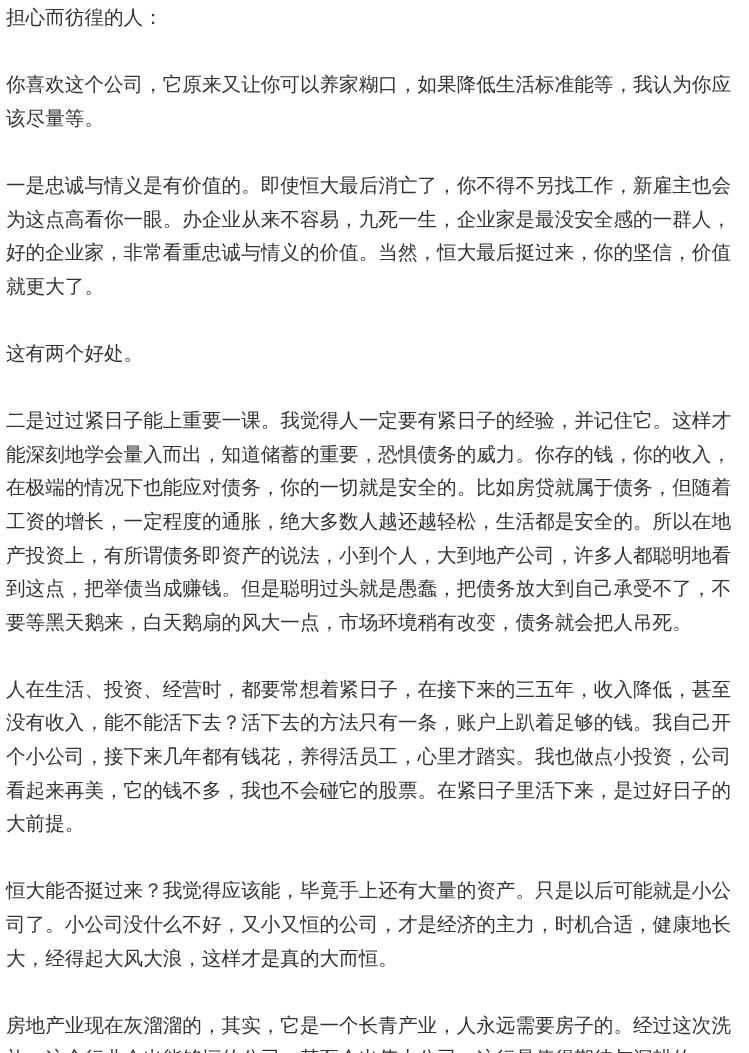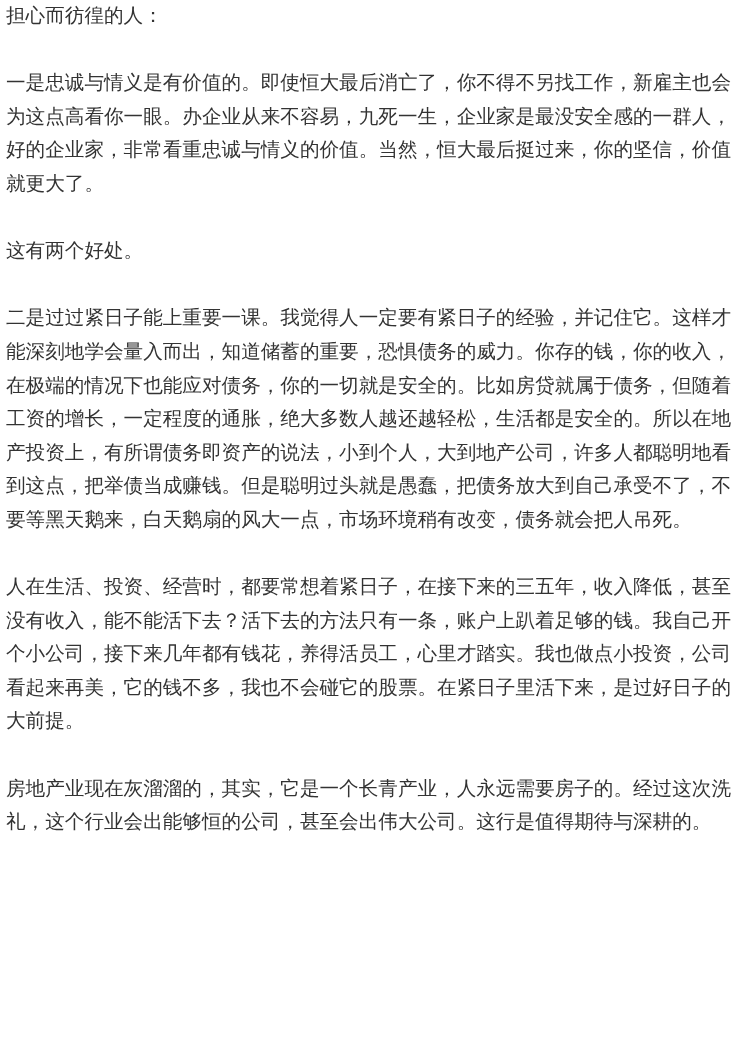--- a/index.html
+++ b/index.html
@@ -21,30 +21,31 @@
       color: #333333;
       font-family: "DejaVu Sans", "Liberation Sans", sans-serif;
       font-size: 19.6px;
       line-height: 33.6px;
       letter-spacing: 0px;
     }
     .doc p {
       margin: 0 0 33.6px 0;
       word-break: break-all;
       text-align: left;
-      font-family: Liberation Mono, monospace;
     }
     .doc p:last-child {
       margin-bottom: 0;
     }
   </style>
 </head>
 <body>
 
 <div class="doc">
   <p>担心而彷徨的人：</p>
+  <p>你喜欢这个公司，它原来又让你可以养家糊口，如果降低生活标准能等，我认为你应该尽量等。</p>
   <p>一是忠诚与情义是有价值的。即使恒大最后消亡了，你不得不另找工作，新雇主也会为这点高看你一眼。办企业从来不容易，九死一生，企业家是最没安全感的一群人，好的企业家，非常看重忠诚与情义的价值。当然，恒大最后挺过来，你的坚信，价值就更大了。</p>
   <p>这有两个好处。</p>
   <p>二是过过紧日子能上重要一课。我觉得人一定要有紧日子的经验，并记住它。这样才能深刻地学会量入而出，知道储蓄的重要，恐惧债务的威力。你存的钱，你的收入，在极端的情况下也能应对债务，你的一切就是安全的。比如房贷就属于债务，但随着工资的增长，一定程度的通胀，绝大多数人越还越轻松，生活都是安全的。所以在地产投资上，有所谓债务即资产的说法，小到个人，大到地产公司，许多人都聪明地看到这点，把举债当成赚钱。但是聪明过头就是愚蠢，把债务放大到自己承受不了，不要等黑天鹅来，白天鹅扇的风大一点，市场环境稍有改变，债务就会把人吊死。</p>
   <p>人在生活、投资、经营时，都要常想着紧日子，在接下来的三五年，收入降低，甚至没有收入，能不能活下去？活下去的方法只有一条，账户上趴着足够的钱。我自己开个小公司，接下来几年都有钱花，养得活员工，心里才踏实。我也做点小投资，公司看起来再美，它的钱不多，我也不会碰它的股票。在紧日子里活下来，是过好日子的大前提。</p>
+  <p>恒大能否挺过来？我觉得应该能，毕竟手上还有大量的资产。只是以后可能就是小公司了。小公司没什么不好，又小又恒的公司，才是经济的主力，时机合适，健康地长大，经得起大风大浪，这样才是真的大而恒。</p>
   <p>房地产业现在灰溜溜的，其实，它是一个长青产业，人永远需要房子的。经过这次洗礼，这个行业会出能够恒的公司，甚至会出伟大公司。这行是值得期待与深耕的。</p>
 
 </div>
 
 </body></html>

